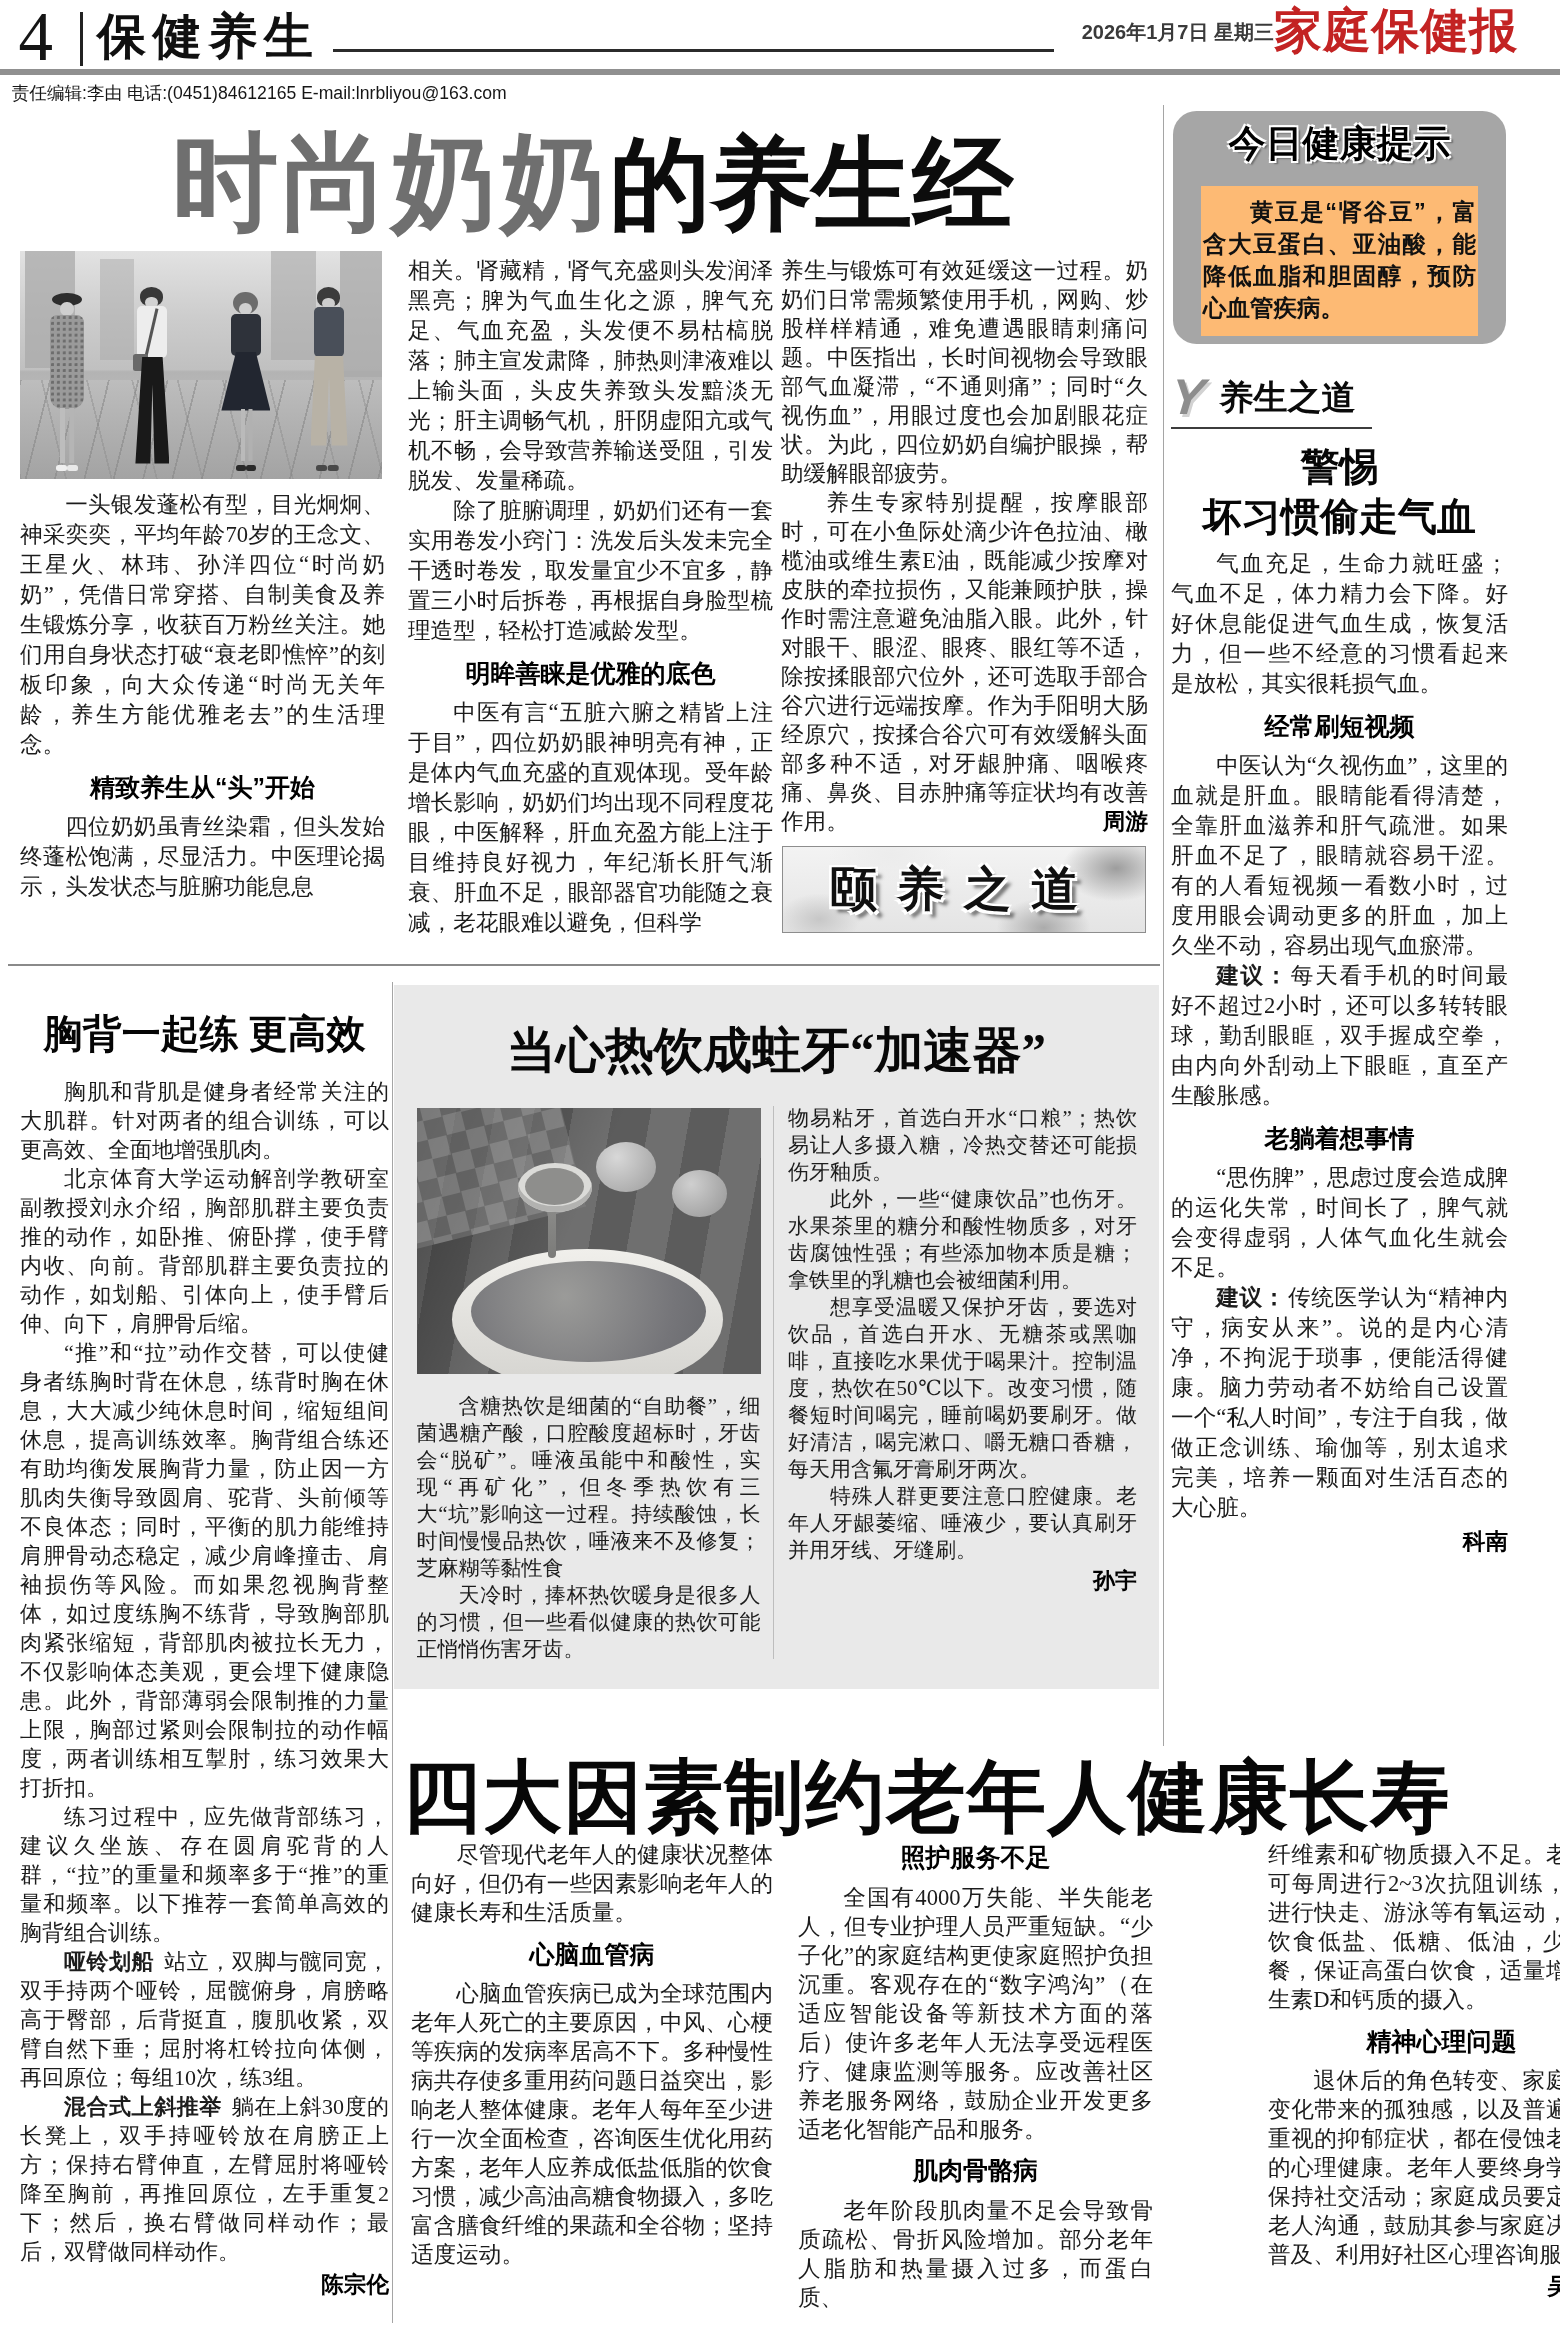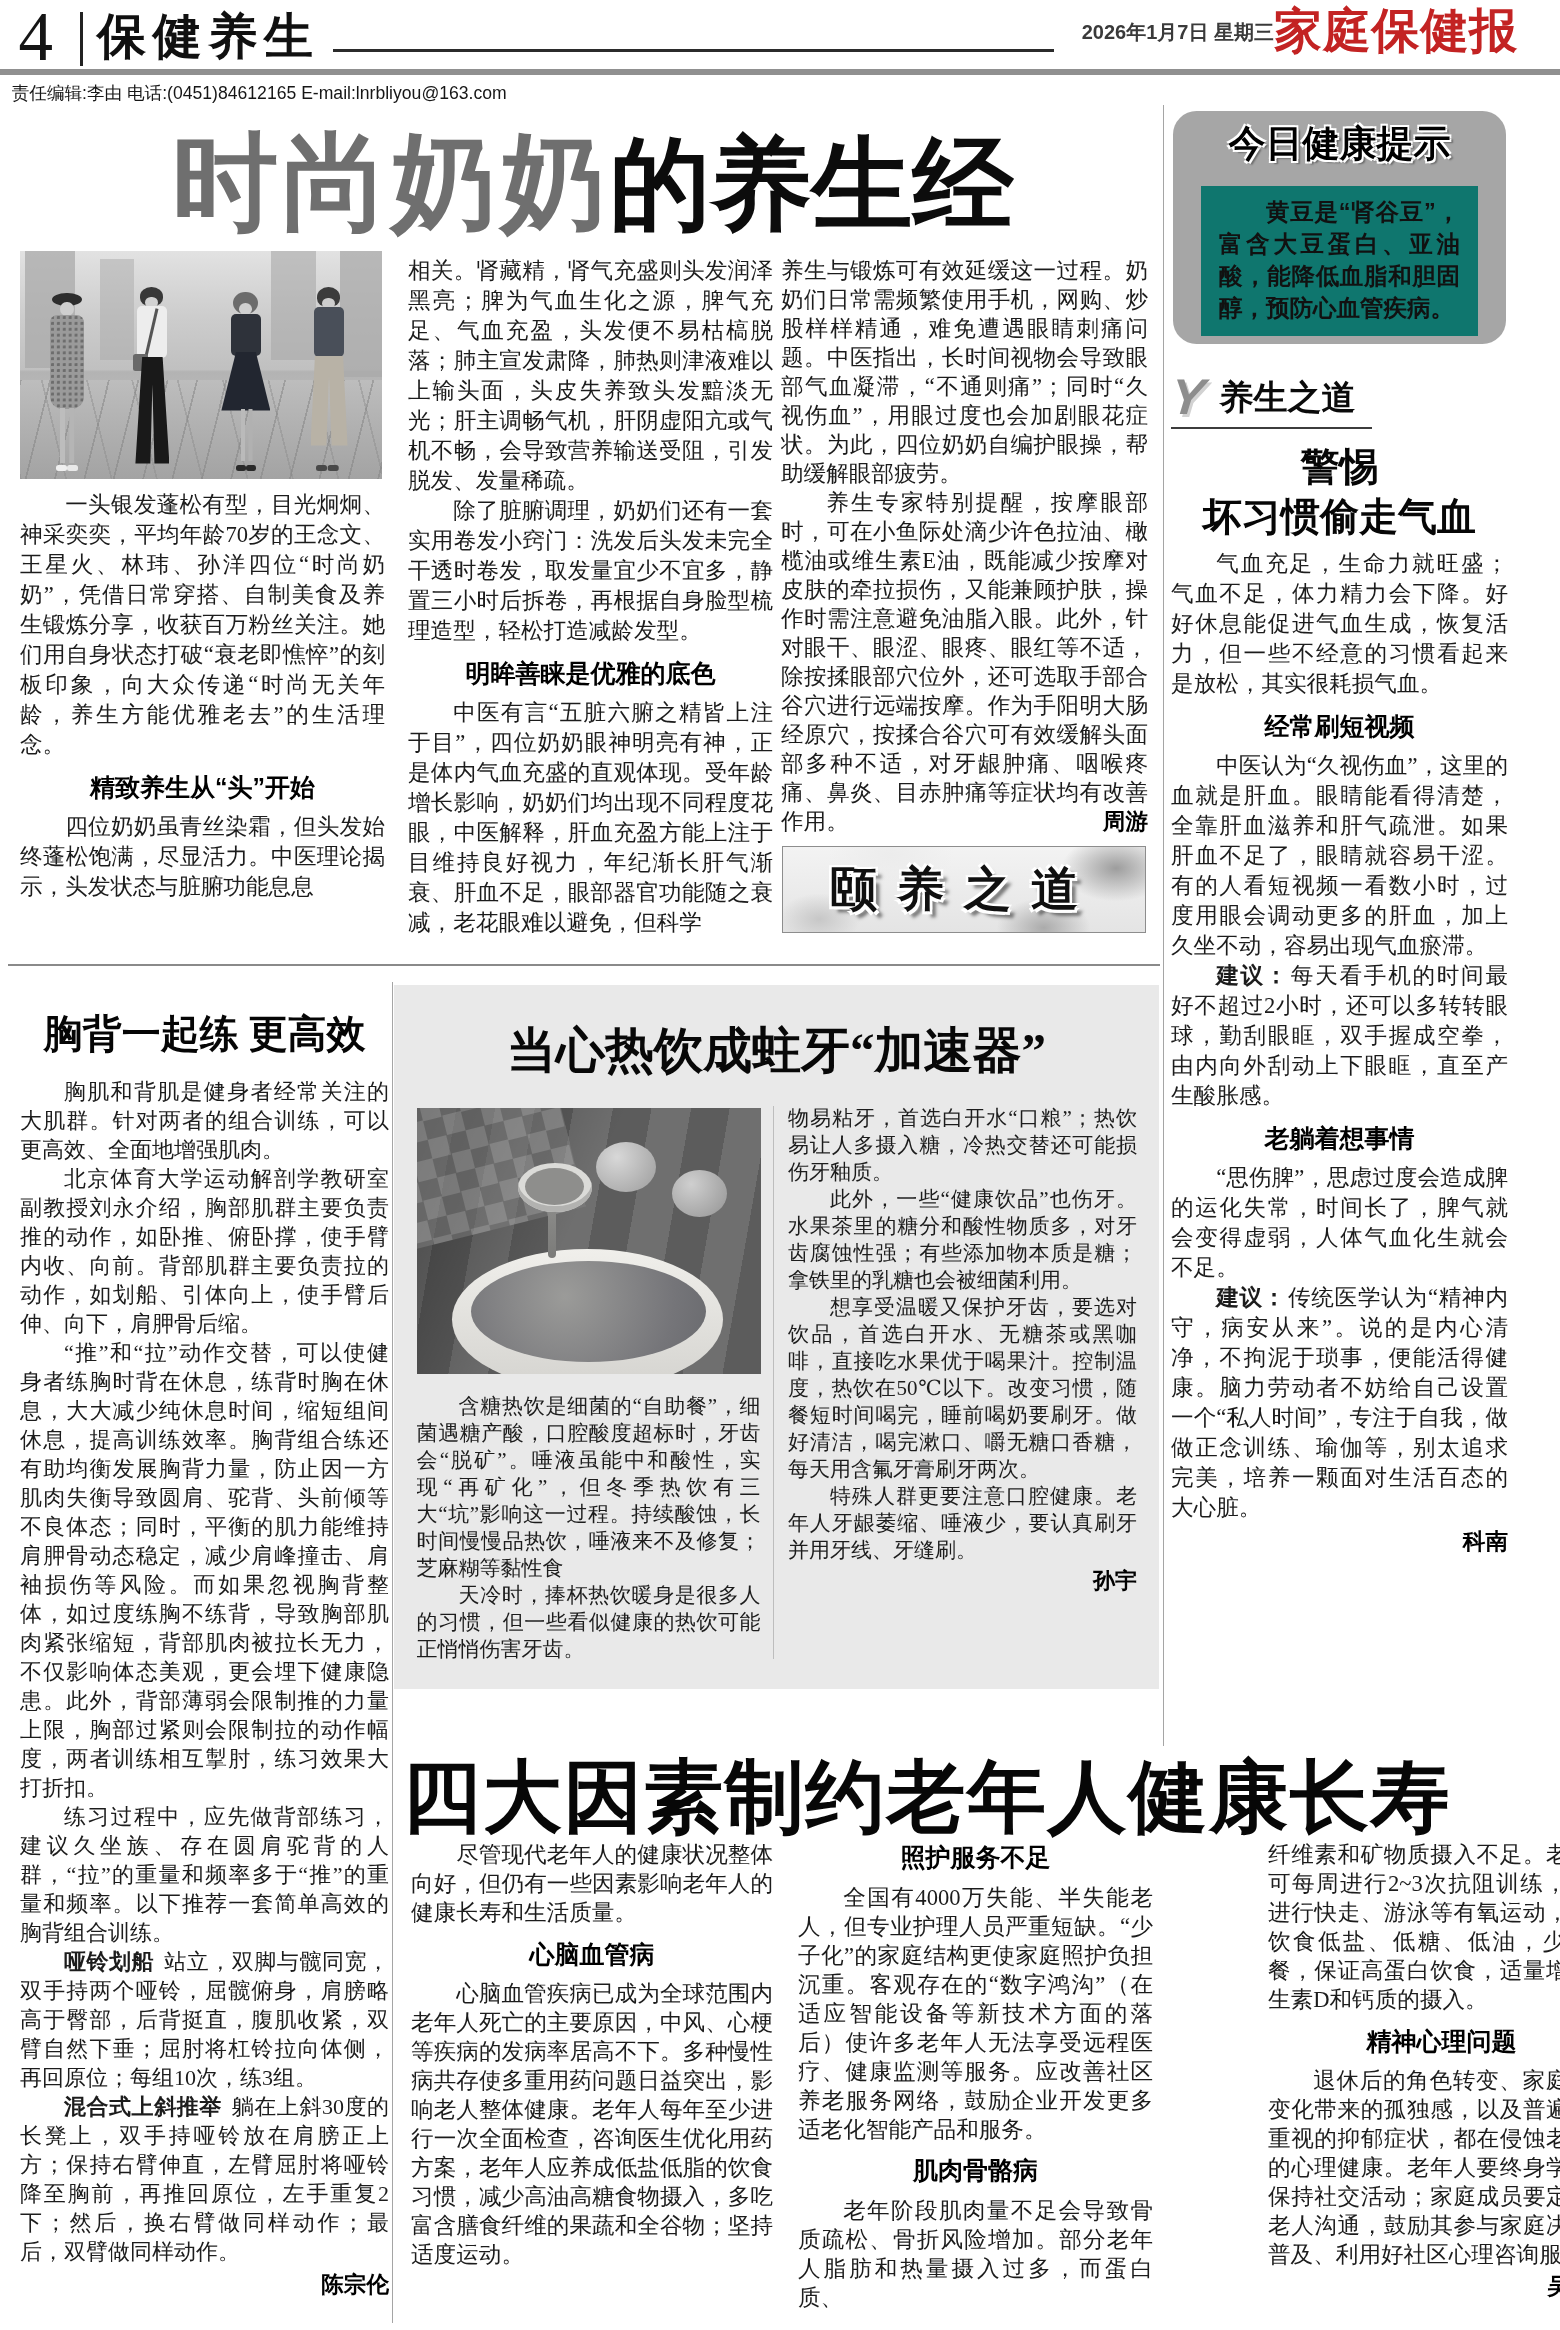--- a/index.html
+++ b/index.html
@@ -113,22 +113,22 @@
   .spoon-handle{right:-3.4px;top:-10px;width:176px;height:12.6px;border-radius:6.7px;
     background:linear-gradient(#eaeaea,#b4b4b4);transform:rotate(26deg);transform-origin:right top;}
   .spoon-bowl{left:101px;top:55px;width:74px;height:49px;border-radius:50%;background:#dbdbd8;box-shadow:inset 0 -5.9px 0 #b2b2b0;}
   .spoon-paste{left:108px;top:60px;width:59px;height:37px;border-radius:50%;background:#8e8e8c;}
   .drip{left:131px;top:90px;width:8.4px;height:60px;border-radius:4.2px;background:linear-gradient(#8e8e8c,#7b7b79);}
   
   .tipbox{left:1173px;top:111px;width:333px;height:233px;border-radius:23.5px;background:#a6a6a6;}
   .tiphead{position:absolute;left:0;top:13.4px;width:100%;text-align:center;
     font:900 37px/1.1 "Liberation Serif",serif;color:#000;
     text-shadow:-1.7px -1.7px 0 #fff,1.7px -1.7px 0 #fff,-1.7px 1.7px 0 #fff,1.7px 1.7px 0 #fff,3.4px 3.4px 1.7px rgba(0,0,0,.35);}
-  .tipinner{position:absolute;left:28px;right:28px;top:75px;bottom:8.4px;background:#0f766e;overflow:hidden;
-    padding:10px 18px;font:700 23.5px/32px "Liberation Sans",sans-serif;text-align:justify;word-break:break-all;}
+  .tipinner{position:absolute;left:28px;right:28px;top:75px;bottom:8.4px;background:#fdba74;overflow:hidden;
+    padding:10px 2px;font:700 23.5px/32px "Liberation Sans",sans-serif;text-align:justify;word-break:break-all;}
   .tipinner p{margin:0;text-indent:2em;}
   .ys-row{left:1171px;top:372px;width:337px;height:54px;}
   .ys-logo{font:italic 900 50px/50px "Liberation Sans",sans-serif;color:#8d8d8d;
     text-shadow:2.5px 2.5px 0 #d2d2d2;display:inline-block;transform:skewX(-6deg);vertical-align:middle;}
   .ys-label{font:900 34px/50px "Liberation Sans",sans-serif;color:#0a0a0a;margin-left:11.7px;vertical-align:middle;}
   .ys-underline{left:1171px;top:427px;width:201px;height:1.7px;background:#3c3c3c;}
   .side-title{left:1171px;top:442px;width:337px;text-align:center;
     font:900 39px/50px "Liberation Serif",serif;color:#060606;}
   .side-body{left:1171px;top:549px;width:337px;height:1180px;overflow:hidden;}
   

